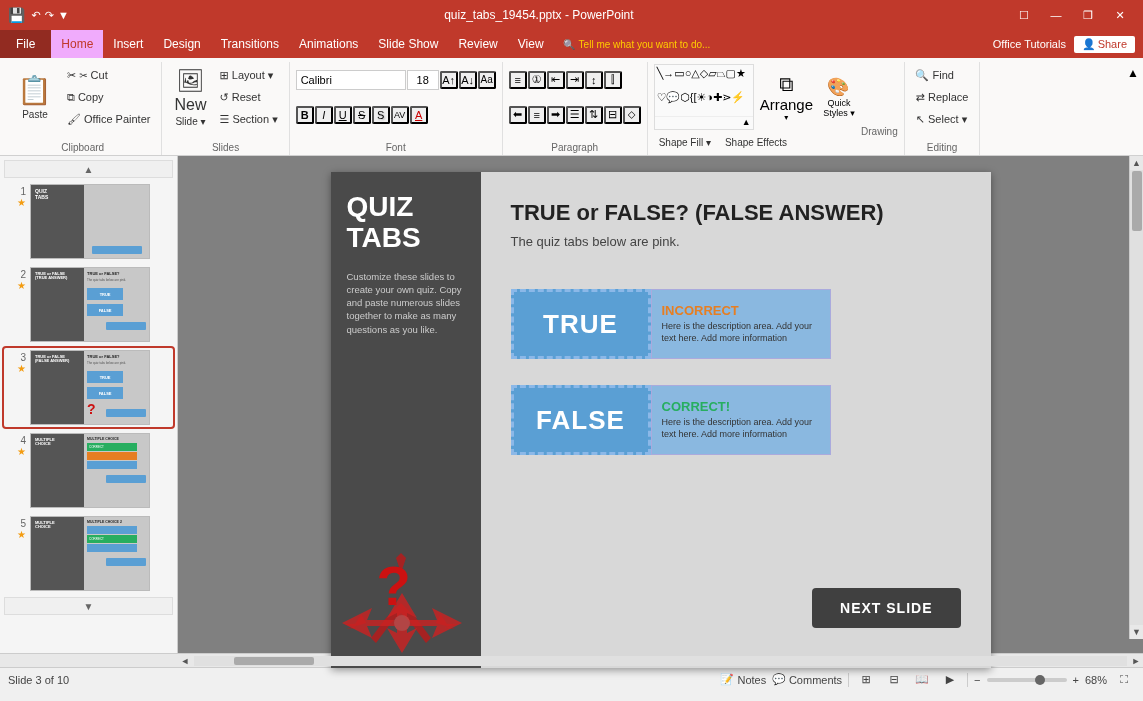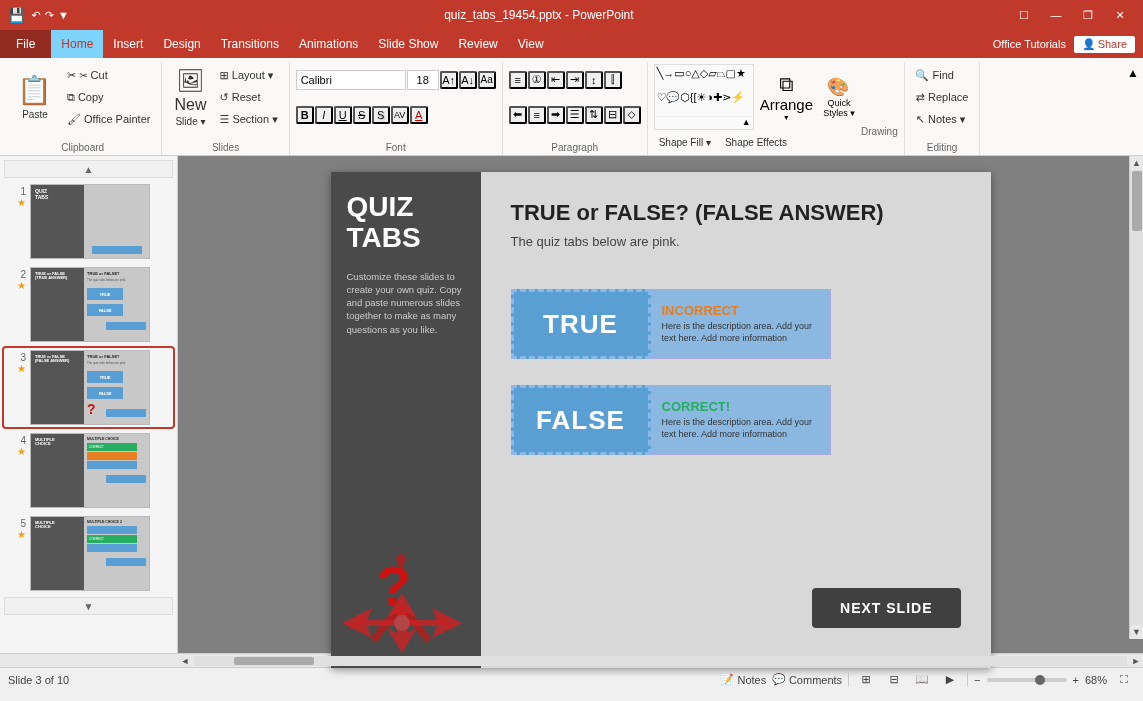--- a/index.html
+++ b/index.html
@@ -41,21 +41,21 @@
       font-weight: 500;
     }
     .menu-item {
       color: white;
       padding: 0 10px;
       display: flex;
       align-items: center;
       font-size: 12px;
       cursor: pointer;
     }
-    .menu-item.active { background: #7dd3fc; color: #c0392b; font-weight: 500; }
+    .menu-item.active { background: #f0abfc; color: #c0392b; font-weight: 500; }
     .menu-right { margin-left: auto; display: flex; align-items: center; gap: 8px; padding-right: 8px; }
     .office-tutorials { color: white; font-size: 11px; cursor: pointer; }
     .share-btn { background: white; color: #c0392b; border: none; padding: 2px 8px; border-radius: 2px; font-size: 11px; cursor: pointer; display: flex; align-items: center; gap: 2px; }
 
     
     #ribbon {
       background: #faf9f8;
       border-bottom: 1px solid #d0d0d0;
       height: 98px;
       display: flex;
@@ -348,20 +348,21 @@
 <div id="menu-bar">
   <div class="menu-file">File</div>
   <div class="menu-item active">Home</div>
   <div class="menu-item">Insert</div>
   <div class="menu-item">Design</div>
   <div class="menu-item">Transitions</div>
   <div class="menu-item">Animations</div>
   <div class="menu-item">Slide Show</div>
   <div class="menu-item">Review</div>
   <div class="menu-item">View</div>
+  <div class="menu-item" style="color:#ffcc00; font-size:10px;">🔍 Tell me what you want to do...</div>
   <div class="menu-right">
     <span class="office-tutorials">Office Tutorials</span>
     <button class="share-btn">👤 <span>Share</span></button>
   </div>
 </div>
 
 <div id="ribbon">
 
   <div class="ribbon-group">
     <div class="ribbon-content">
@@ -494,21 +495,21 @@
       </div>
     </div>
     <div class="ribbon-group-label" style="align-self:flex-end; padding-bottom:18px;">Drawing</div>
   </div>
 
   <div class="ribbon-group">
     <div class="ribbon-content">
       <div class="ribbon-col">
         <div class="ribbon-btn-small">🔍 Find</div>
         <div class="ribbon-btn-small">⇄ Replace</div>
-        <div class="ribbon-btn-small">↖ Notes ▾</div>
+        <div class="ribbon-btn-small">↖ Select ▾</div>
       </div>
     </div>
     <div class="ribbon-group-label">Editing</div>
   </div>
 
   <div style="margin-left:auto; padding:4px; cursor:pointer; display:flex; align-items:flex-start;">▲</div>
 </div>
 
 <div id="main">
 

